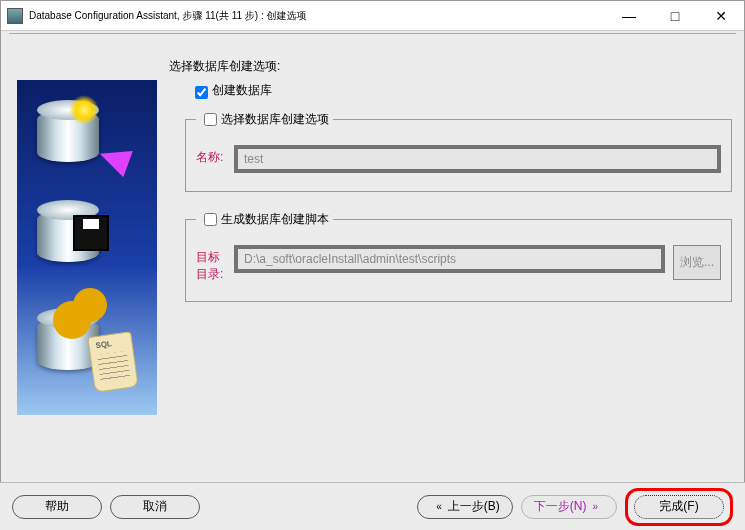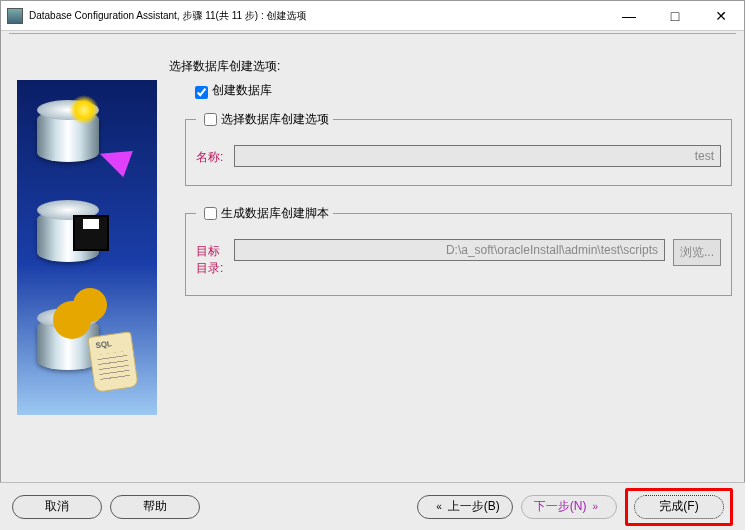--- a/index.html
+++ b/index.html
@@ -102,46 +102,46 @@
     background: #ececec;
   }
   fieldset legend {
     padding: 0 4px;
     display: flex; align-items: center;
   }
   fieldset legend input[type=checkbox]{margin-right:4px;}
   .field { display:flex; align-items:flex-start; margin:6px 0; }
   .field .lbl { width: 38px; padding-top: 4px; color:#be185d; }
   .field input[type=text], .field textarea {
-    flex:1; background:#e6e6e6; border:1px solid #737373; padding:3px 6px;
-    font-family:inherit; font-size:12px; color:#777;text-align:right;
+    flex:1; background:#e6e6e6; border:4px solid #737373; padding:3px 6px;
+    font-family:inherit; font-size:12px; color:#777;
   }
   .field input[disabled], .field textarea[disabled]{color:#888;background:#e6e6e6;}
   .field textarea{height:70px;resize:none;}
   .browse-btn{
-    margin-left:8px;width:48px;height:27px;background:#e0e0e0;border:1px solid #888;color:#888;font-size:12px;
+    margin-left:8px;width:48px;height:35px;background:#e0e0e0;border:1px solid #888;color:#888;font-size:12px;
   }
 
   .footer {
     position:absolute; left:0; right:0; bottom:0; height:48px;
     display:flex; align-items:center; padding:0 12px;
     background:#ececec; border-top:1px solid #bbb;
   }
   .btn {
     height:24px; min-width:90px; padding:0 12px;
     background:#e9e9e9; border:1px solid #5a5a5a; border-radius:12px;
     font-size:12px; cursor:pointer;
     display:inline-flex;align-items:center;justify-content:center;
     margin-right:8px;
   }
   .btn[disabled]{color:#a21caf;border-color:#b3b3b3;cursor:default;}
   .spacer{flex:1;}
   .btn .chev{font-size:10px;margin:0 6px;}
   .finish-highlight{
-    border:3px solid #f20000; padding:4px 6px; border-radius:2px;
+    border:3px solid #f20000; padding:4px 6px; border-radius:13px;
     display:flex;align-items:center;
   }
   .finish-highlight .btn{margin-right:0;border:1px dotted #333;}
 </style>
 </head>
 <body>
 
 <div class="titlebar">
   <div class="app-icon"></div>
   <div class="title">Database Configuration Assistant, 步骤 11(共 11 步) : 创建选项</div>
@@ -194,22 +194,22 @@
         <div class="lbl" style="white-space:pre-line;">目标
 目录:</div>
         <input type="text" disabled="" value="D:\a_soft\oracleInstall\admin\test\scripts" style="">
         <button class="browse-btn" disabled="">浏览...</button>
       </div>
     </fieldset>
   </div>
 </div>
 
 <div class="footer">
+  <button class="btn">帮助</button>
   <button class="btn">取消</button>
-  <button class="btn">帮助</button>
   <div class="spacer"></div>
   <button class="btn">
       <span class="chev">«</span>
       <span>上一步(B)</span>
     </button>
   <button class="btn" disabled="">
       <span>下一步(N)</span>
       <span class="chev">»</span>
     </button>
   <div class="finish-highlight">

